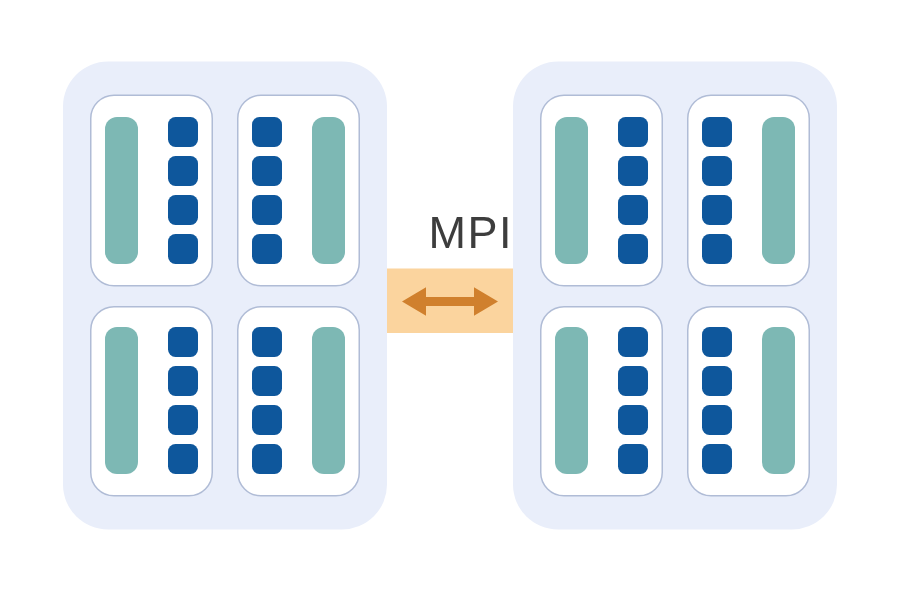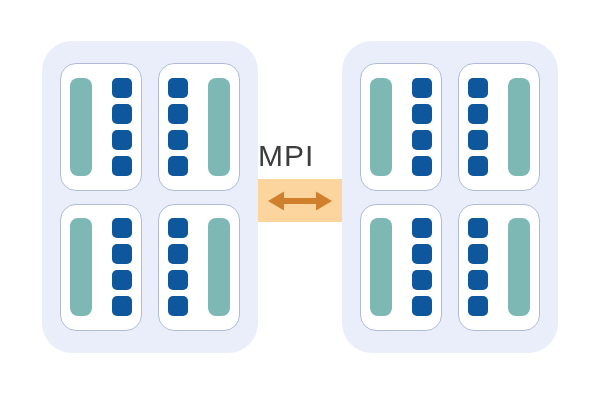--- a/index.html
+++ b/index.html
@@ -68,21 +68,21 @@
     height: 20px;
     border-radius: 5px;
     background: var(--core-fill);
   }
   .mpi-label {
     position: absolute;
     left: 258px;
     top: 139px;
     width: 84px;
     height: 34px;
-    text-align: left;
+    text-align: right;
     font-size: 30px;
     line-height: 34px;
     letter-spacing: 1px;
     color: var(--label-color);
   }
   .mpi-box {
     position: absolute;
     left: 258px;
     top: 179px;
     width: 84px;

